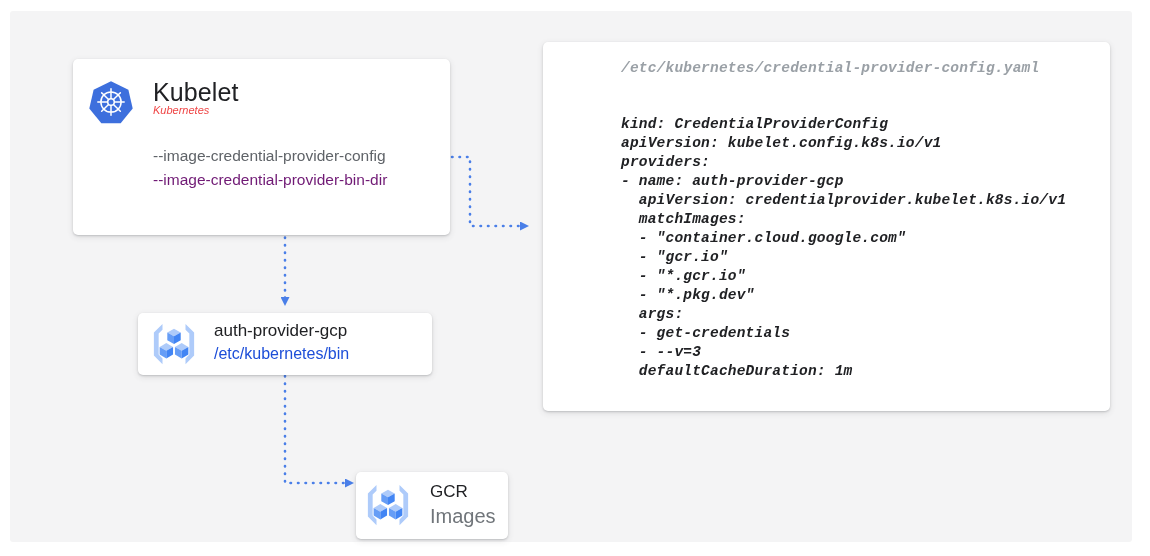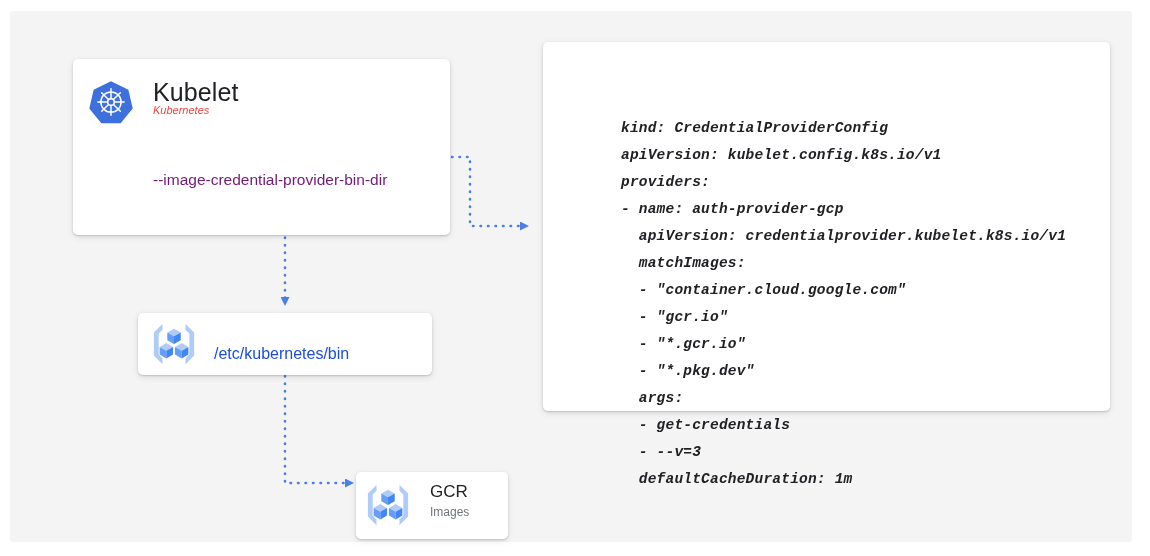--- a/index.html
+++ b/index.html
@@ -134,21 +134,21 @@
     position: absolute;
     left: 74px;
     top: 10px;
     font-size: 17px;
     color: #202124;
   }
   .gcr-sub {
     position: absolute;
     left: 74px;
     top: 33px;
-    font-size: 12px;
+    font-size: 20px;
     color: #70757a;
   }
 
   
   .code-card {
     left: 543px;
     top: 42px;
     width: 567px;
     height: 369px;
   }
@@ -166,21 +166,21 @@
   }
   .code-body {
     position: absolute;
     left: 78px;
     top: 58px;
     font-family: "Liberation Mono", "DejaVu Sans Mono", monospace;
     font-size: 14.5px;
     font-style: italic;
     font-weight: bold;
     color: #202124;
-    line-height: 27px;
+    line-height: 19px;
     letter-spacing: .2px;
     white-space: pre;
   }
 
   
   .connectors {
     position: absolute;
     left: 0;
     top: 0;
     width: 1150px;
@@ -229,20 +229,21 @@
         <line x1="20" y1="50" x2="42" y2="50"></line>
         <line x1="58" y1="50" x2="80" y2="50"></line>
         <line x1="28.8" y1="28.8" x2="44.4" y2="44.4"></line>
         <line x1="55.6" y1="55.6" x2="71.2" y2="71.2"></line>
         <line x1="71.2" y1="28.8" x2="55.6" y2="44.4"></line>
         <line x1="44.4" y1="55.6" x2="28.8" y2="71.2"></line>
       </g>
     </svg>
     <div class="kubelet-title">Kubelet</div>
     <div class="kubelet-sub">Kubernetes</div>
+    <div class="flag-1">--image-credential-provider-config</div>
     <div class="flag-2">--image-credential-provider-bin-dir</div>
   </div>
 
   <div class="card auth-card">
     <svg class="auth-icon" viewBox="0 0 100 96" xmlns="http://www.w3.org/2000/svg">
 
       <path d="M26,6 L8,24 L8,72 L26,90 L26,78 L18,70 L18,26 L26,18 Z" fill="#aecbfa"></path>
 
       <path d="M74,6 L92,24 L92,72 L74,90 L74,78 L82,70 L82,26 L74,18 Z" fill="#aecbfa"></path>
 
@@ -257,20 +258,21 @@
         <path d="M20,54 L34,62 L34,78 L20,70 Z" fill="#669df6"></path>
         <path d="M48,54 L48,70 L34,78 L34,62 Z" fill="#4285f4"></path>
       </g>
 
       <g>
         <path d="M66,46 L80,54 L66,62 L52,54 Z" fill="#aecbfa"></path>
         <path d="M52,54 L66,62 L66,78 L52,70 Z" fill="#669df6"></path>
         <path d="M80,54 L80,70 L66,78 L66,62 Z" fill="#4285f4"></path>
       </g>
     </svg>
+    <div class="auth-title">auth-provider-gcp</div>
     <div class="auth-sub">/etc/kubernetes/bin</div>
   </div>
 
   <div class="card gcr-card">
     <svg class="gcr-icon" viewBox="0 0 100 96" xmlns="http://www.w3.org/2000/svg">
       <path d="M26,6 L8,24 L8,72 L26,90 L26,78 L18,70 L18,26 L26,18 Z" fill="#aecbfa"></path>
       <path d="M74,6 L92,24 L92,72 L74,90 L74,78 L82,70 L82,26 L74,18 Z" fill="#aecbfa"></path>
       <g>
         <path d="M50,16 L64,24 L50,32 L36,24 Z" fill="#aecbfa"></path>
         <path d="M36,24 L50,32 L50,48 L36,40 Z" fill="#669df6"></path>
@@ -285,20 +287,21 @@
         <path d="M66,46 L80,54 L66,62 L52,54 Z" fill="#aecbfa"></path>
         <path d="M52,54 L66,62 L66,78 L52,70 Z" fill="#669df6"></path>
         <path d="M80,54 L80,70 L66,78 L66,62 Z" fill="#4285f4"></path>
       </g>
     </svg>
     <div class="gcr-title">GCR</div>
     <div class="gcr-sub">Images</div>
   </div>
 
   <div class="card code-card">
+    <div class="code-path">/etc/kubernetes/credential-provider-config.yaml</div>
     <pre class="code-body">kind: CredentialProviderConfig
 apiVersion: kubelet.config.k8s.io/v1
 providers:
 - name: auth-provider-gcp
   apiVersion: credentialprovider.kubelet.k8s.io/v1
   matchImages:
   - "container.cloud.google.com"
   - "gcr.io"
   - "*.gcr.io"
   - "*.pkg.dev"

